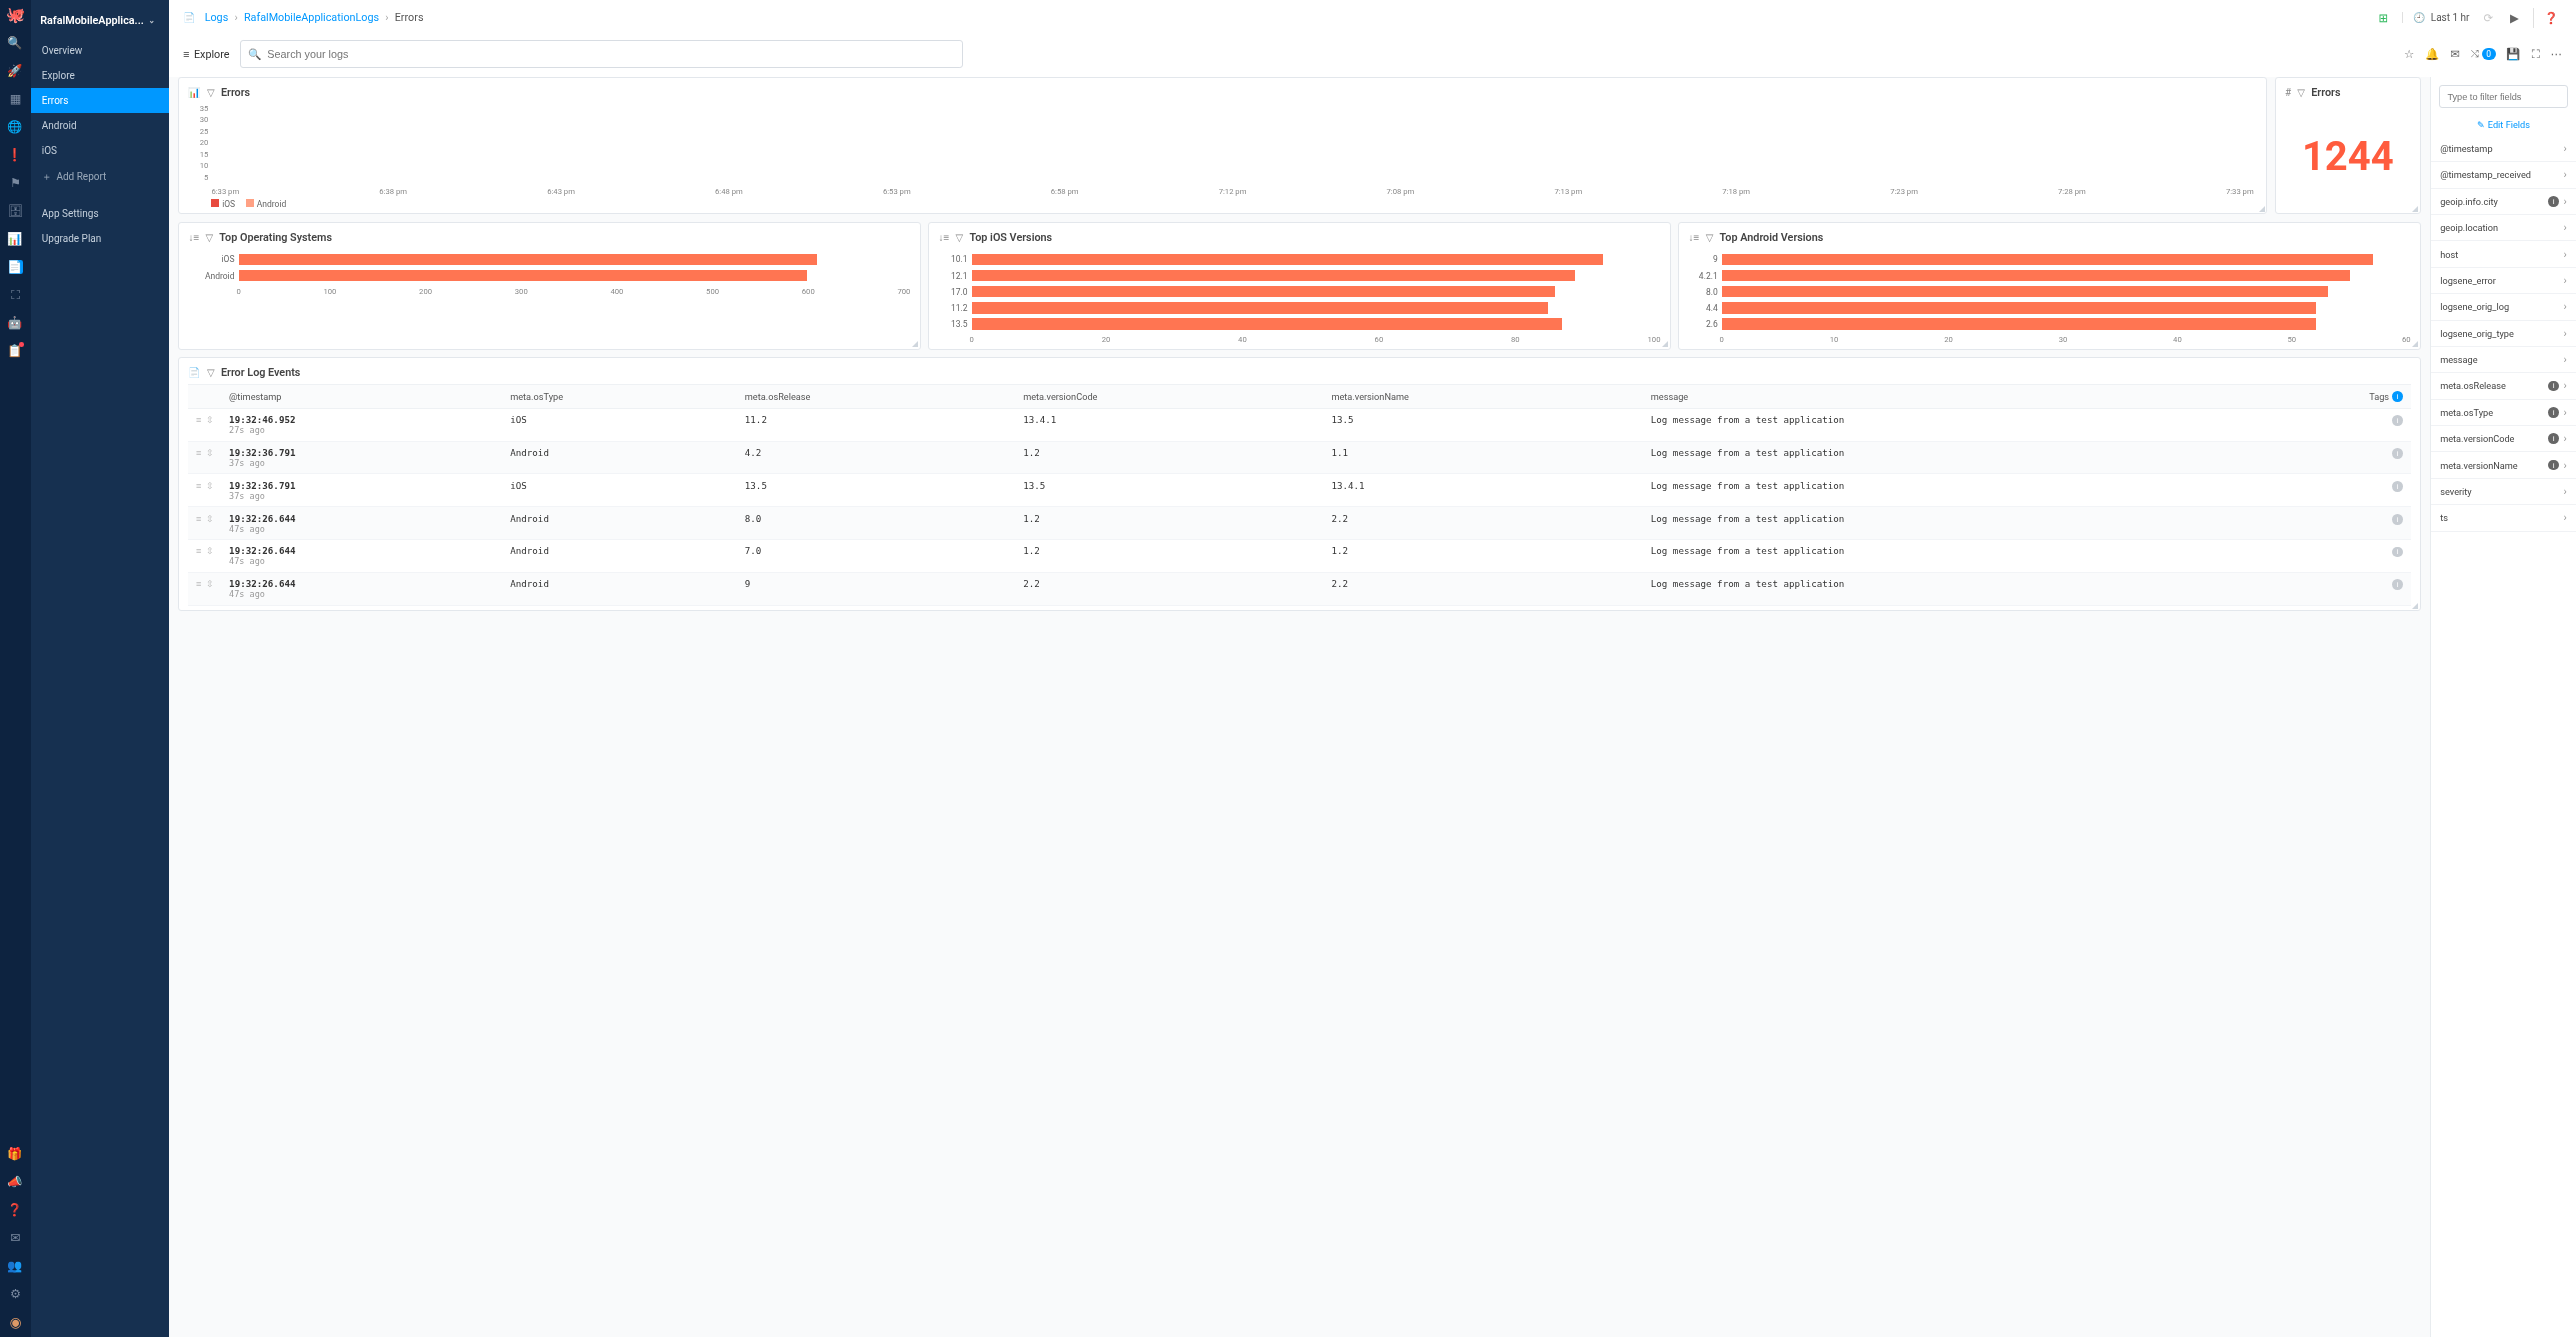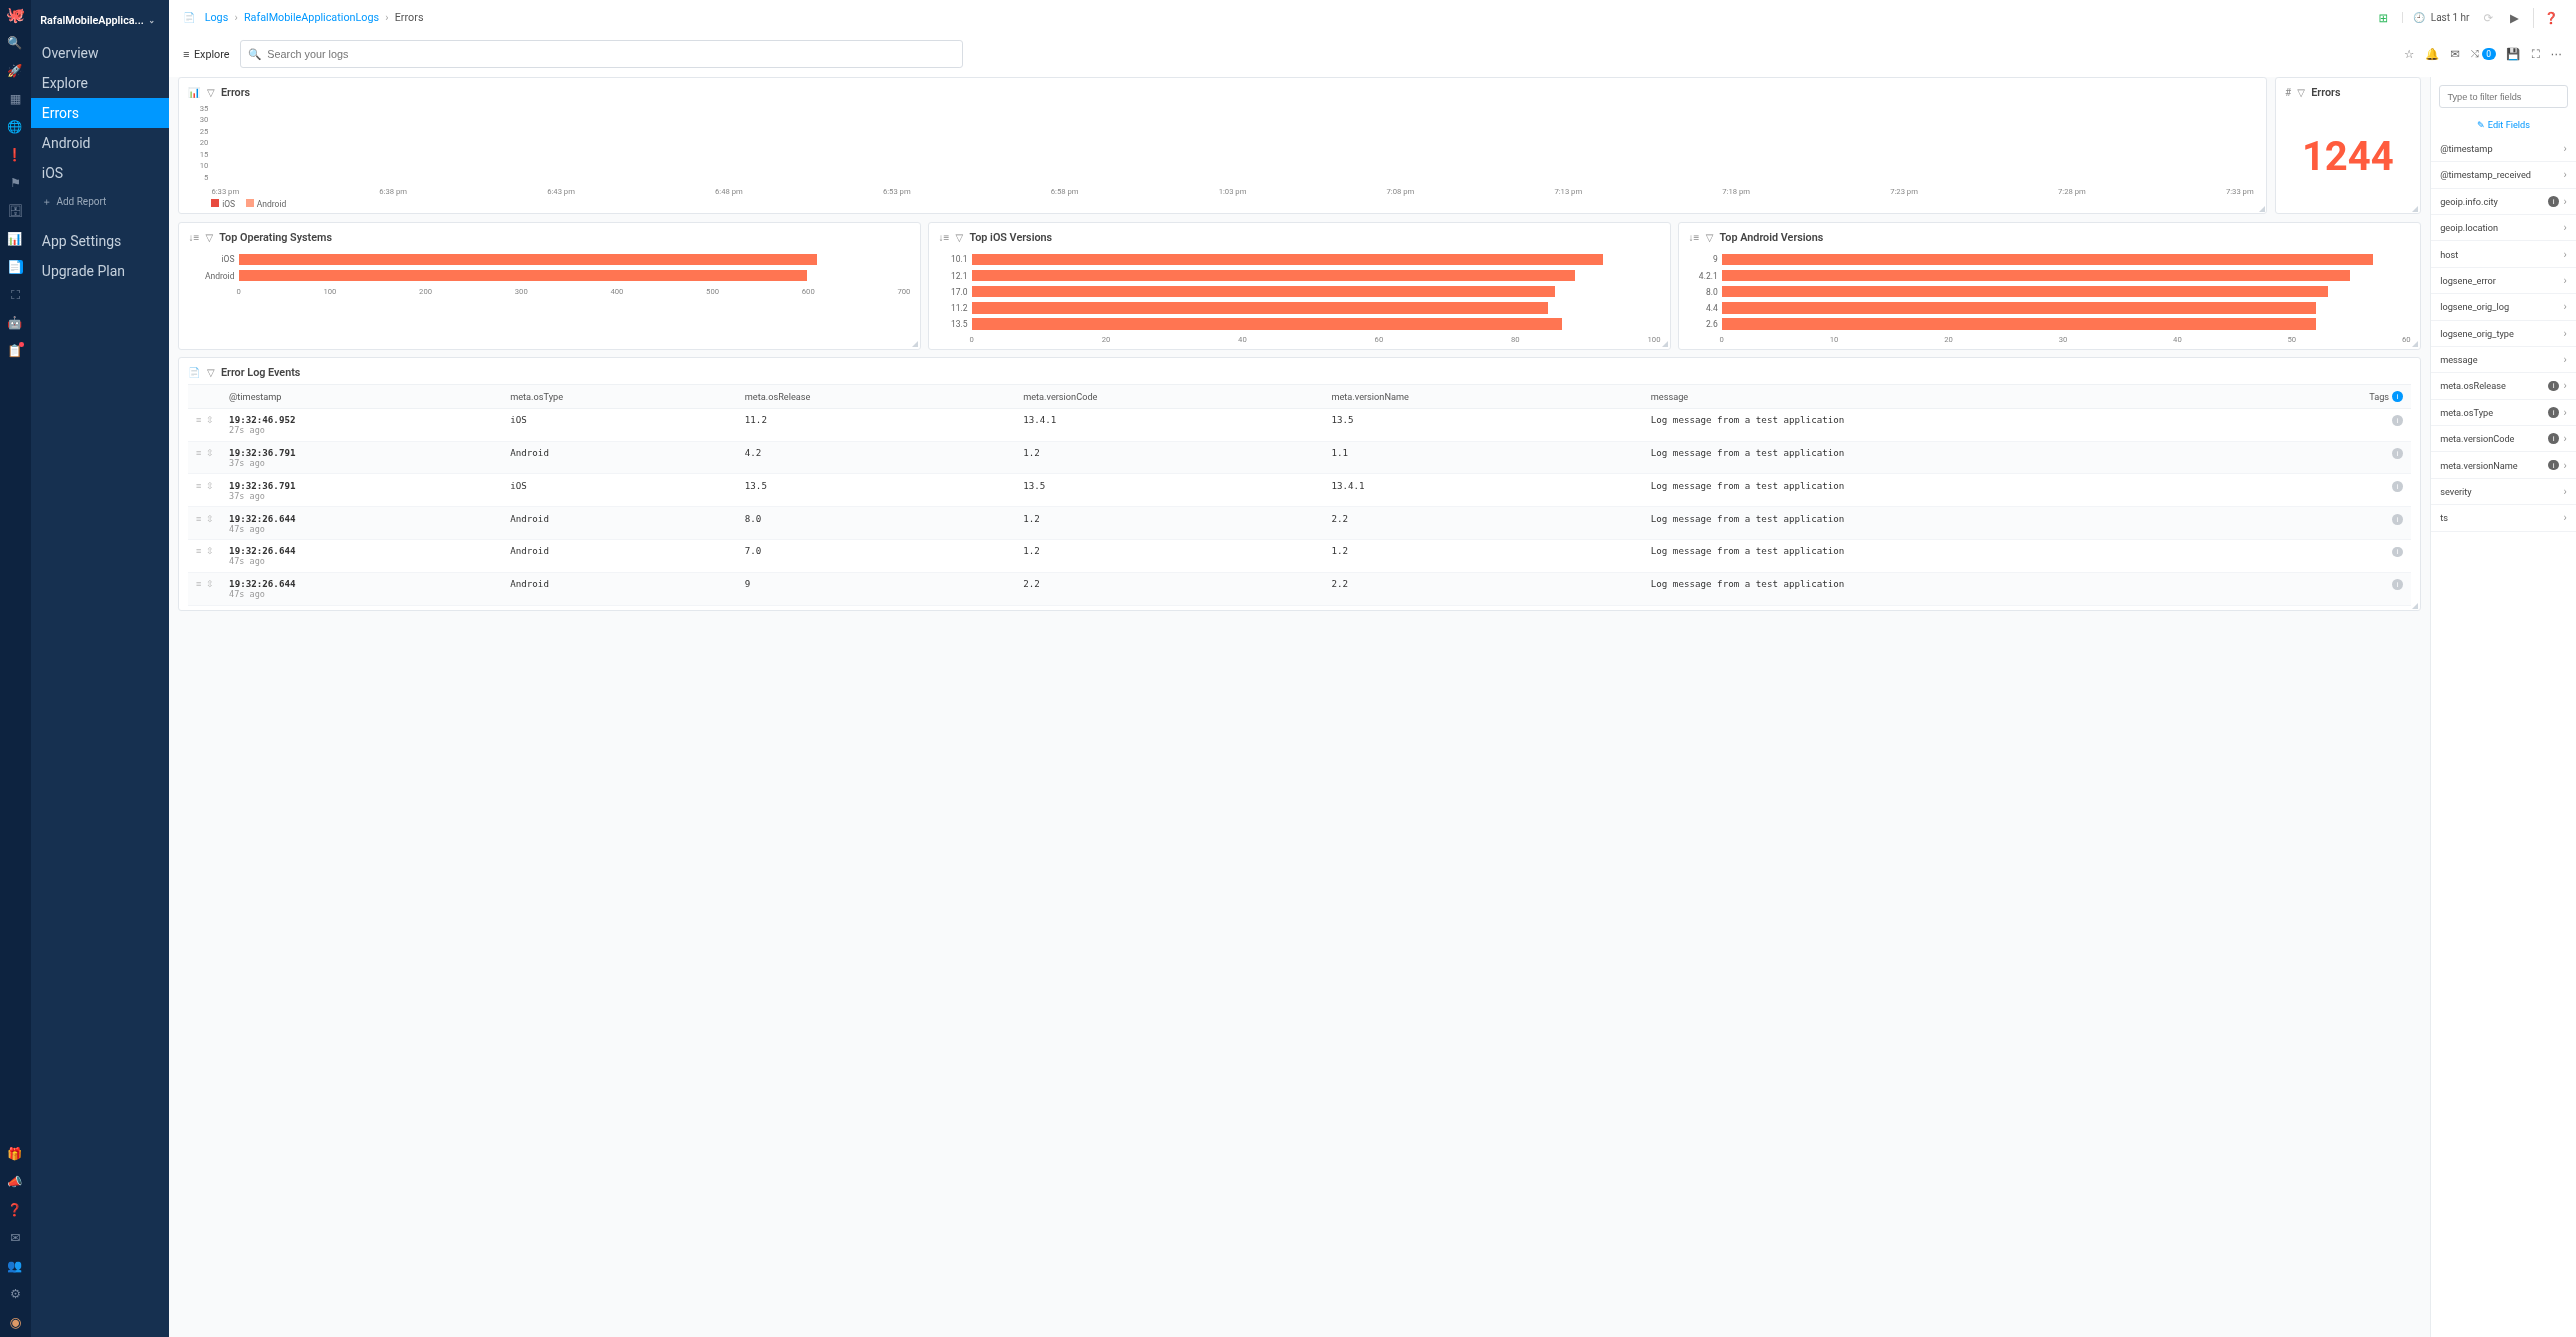--- a/index.html
+++ b/index.html
@@ -7,21 +7,21 @@
 .app{display:flex;height:100vh}
 .iconbar{width:31px;background:#0d2340;display:flex;flex-direction:column;align-items:center;padding:7.7px 0;gap:14px}
 .iconbar .ico{width:14px;height:14px;color:#7a8aa0;display:flex;align-items:center;justify-content:center;cursor:pointer;font-size:12.3px}
 .iconbar .ico.active{color:#fff}
 .iconbar .spacer{flex:1}
 .iconbar .notif{position:relative}
 .iconbar .notif::after{content:"";position:absolute;top:-1.5px;right:-1.5px;width:4.6px;height:4.6px;background:#ff4757;border-radius:50%}
 .sidebar{width:138px;background:#163050;color:#c5d0dc;display:flex;flex-direction:column;padding-top:9.2px}
 .app-title{display:flex;align-items:center;gap:4.6px;padding:4.6px 9.2px 10.8px;color:#fff;font-weight:600;font-size:10.8px;cursor:pointer}
 .app-title .chev{font-size:7.7px;opacity:.7}
-.nav-item{padding:7px 10.8px;cursor:pointer;font-size:14px}
+.nav-item{padding:7px 10.8px;cursor:pointer;font-size:10px}
 .nav-item.active{background:#0098ff;color:#fff}
 .nav-add{padding:7px 10.8px;cursor:pointer;font-size:10px;opacity:.75;display:flex;align-items:center;gap:4.6px}
 .nav-sep{height:10.8px}
 .main{flex:1;display:flex;flex-direction:column;overflow:hidden}
 .topbar{display:flex;align-items:center;padding:7.7px 14px 6.2px;gap:9.2px;border-bottom:0}
 .crumbs{display:flex;align-items:center;gap:6.2px;font-size:10.8px}
 .crumbs a{color:#0098ff;text-decoration:none;cursor:pointer}
 .crumbs .sep{color:#aaa}
 .crumbs .cur{color:#555}
 .topbar-right{margin-left:auto;display:flex;align-items:center;gap:10.8px;color:#555}
@@ -443,21 +443,21 @@
                     <div class="bseg ios" style="height: 31.4286%;"></div>
                   </div>
                 </div>
               <div class="xaxis" id="xaxis">
                   <span>6:33 pm</span>
                   <span>6:38 pm</span>
                   <span>6:43 pm</span>
                   <span>6:48 pm</span>
                   <span>6:53 pm</span>
                   <span>6:58 pm</span>
-                  <span>1:03 pm</span>
+                  <span>7:12 pm</span>
                   <span>7:08 pm</span>
                   <span>7:13 pm</span>
                   <span>7:18 pm</span>
                   <span>7:23 pm</span>
                   <span>7:28 pm</span>
                   <span>7:33 pm</span>
                 </div>
             </div>
             <div class="legend">
               <span><span class="lsw ios"></span><span id="lg-ios">iOS</span></span>

